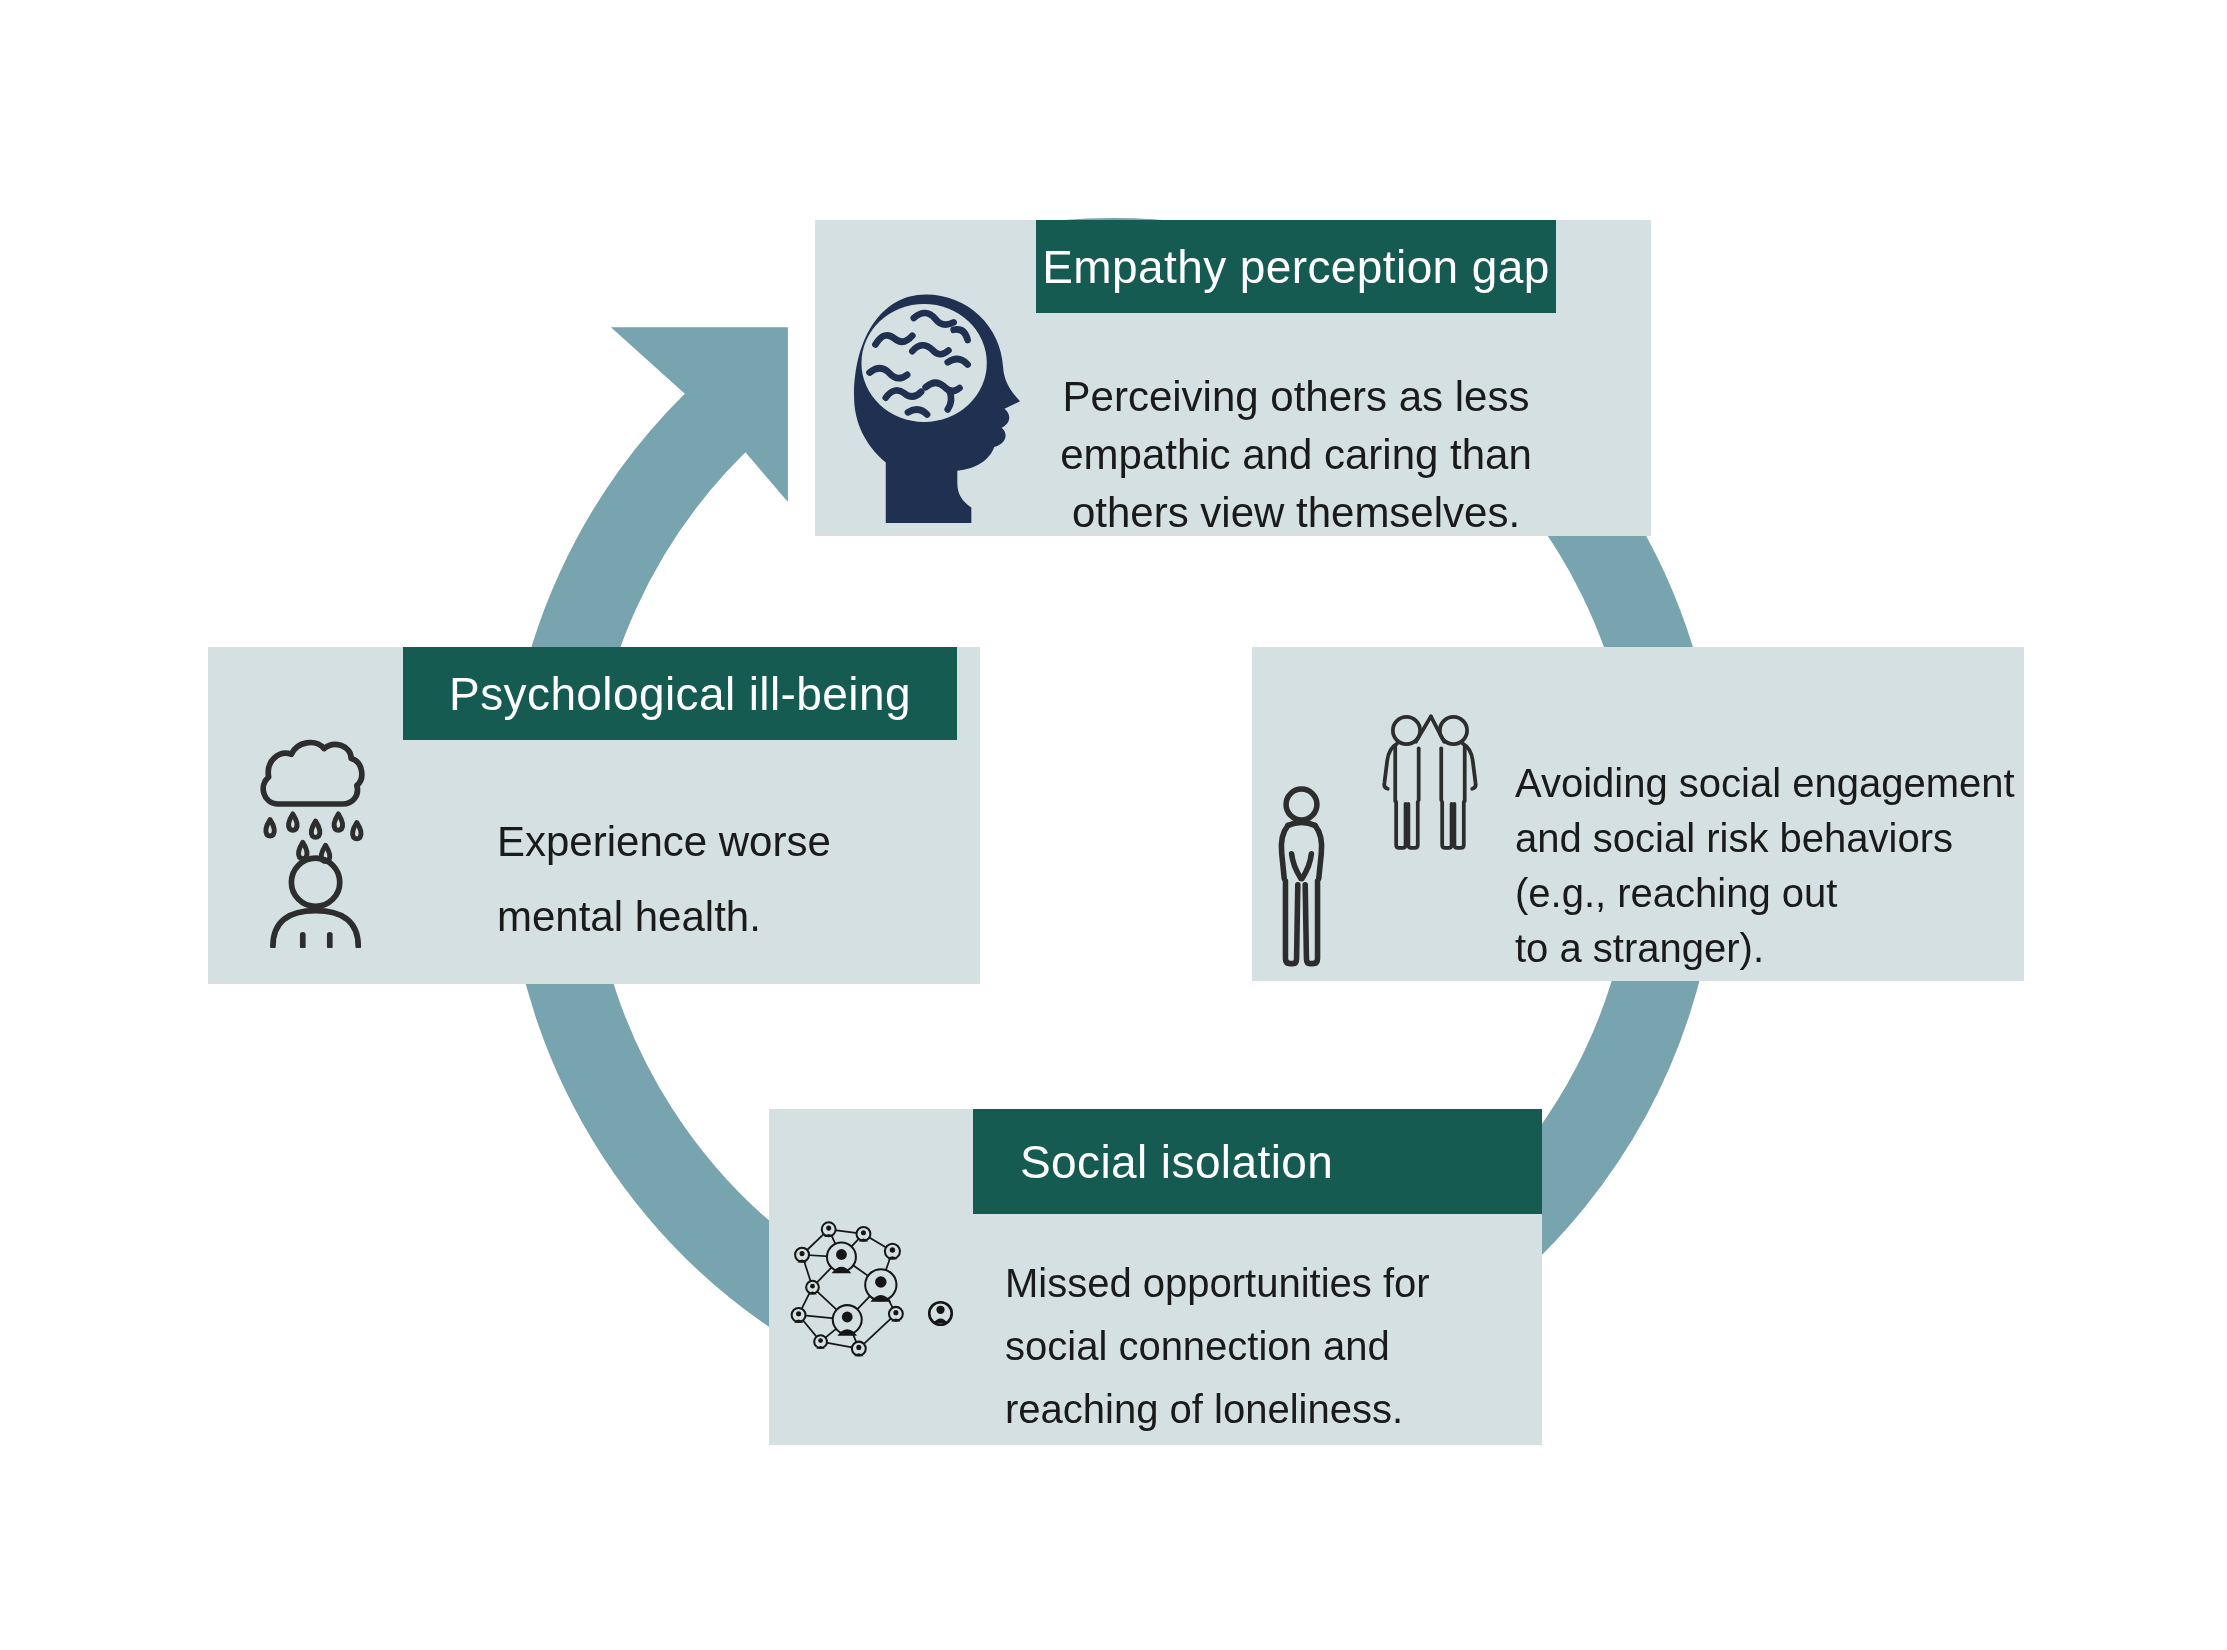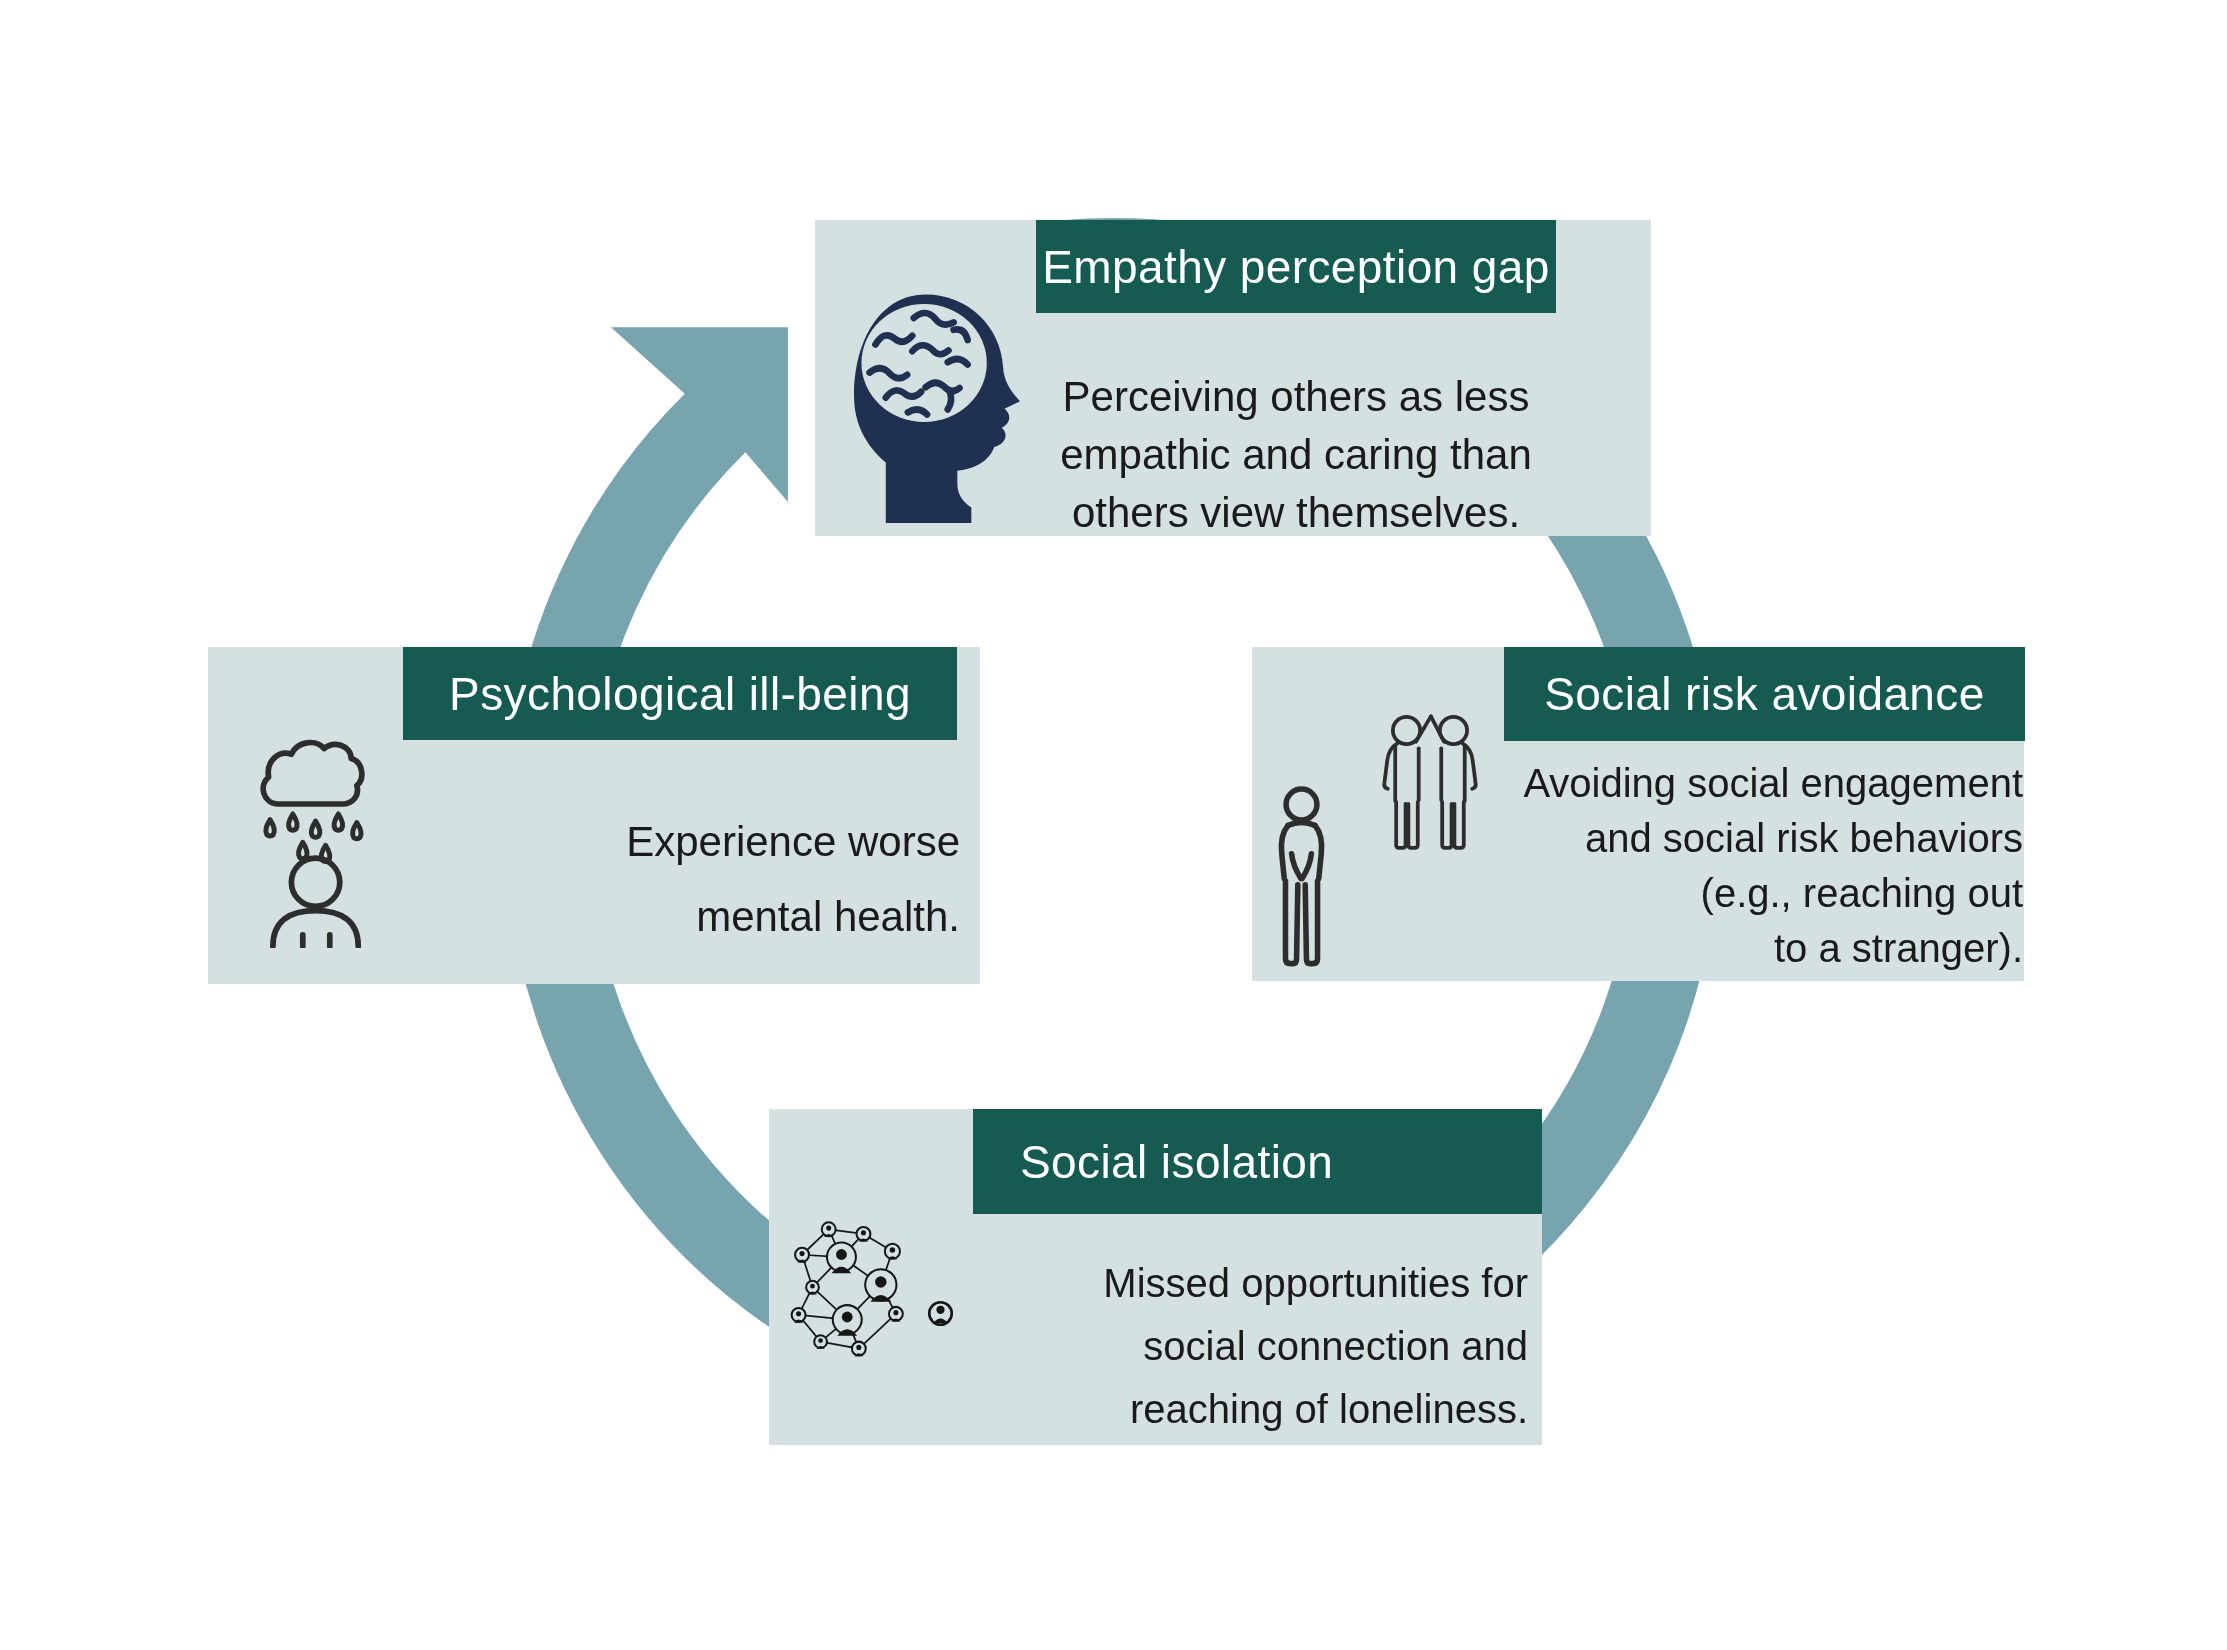--- a/index.html
+++ b/index.html
@@ -14,21 +14,20 @@
   .box{position:absolute;background:var(--box-background);z-index:1;}
   .hdr{
     position:absolute;top:0;background:var(--header-bar);color:var(--header-text);
     font-size:46px;display:flex;align-items:center;justify-content:center;
     letter-spacing:0.4px;
   }
   .hdr.left-align{justify-content:flex-start;padding-left:47px;box-sizing:border-box;}
   .body-text{
     position:absolute;color:var(--body-text);font-size:42px;
     white-space:pre-line;
-    text-align:right;
   }
   .centered{text-align:center;}
   svg{position:absolute;}
   .navy-fill{fill:var(--icon-navy);}
   .light-plate{fill:var(--box-background);}
   .sq{stroke:var(--icon-navy);stroke-width:9;fill:none;stroke-linecap:round;stroke-linejoin:round;}
   .oline{stroke:#2d2d2d;fill:none;stroke-linecap:round;stroke-linejoin:round;}
   .w8{stroke-width:8;} .w7{stroke-width:7;} .w9{stroke-width:9;}
   .net-line{stroke:#161616;stroke-width:3;}
   .net-node{fill:var(--box-background);stroke:#161616;stroke-width:3.5;}
@@ -64,23 +63,20 @@
       <path d="M142 102 q15 -10 27 3"></path>
       <path d="M58 150 q12 -16 25 -6 q12 10 23 -2"></path>
       <path d="M112 136 q13 -12 25 -1 q10 11 21 2"></path>
       <path d="M88 170 q15 -9 26 3"></path>
       <path d="M144 140 q6 14 -2 26"></path>
     </g>
   </svg>
 </div>
 
 <div class="box" style="left:1252px;top:647px;width:772px;height:334px;">
-  <div class="hdr" style="left:252px;width:521px;height:94px;">
-    <span>Social risk avoidance</span>
-  </div>
   <div class="body-text" style="left:263px;top:109px;width:508px;font-size:40px;line-height:55px;">Avoiding social engagement
 and social risk behaviors
 (e.g., reaching out
 to a stranger).</div>
   <svg style="left:114px;top:60px;" width="127" height="155" viewBox="0 0 270 330">
     <g class="oline w8">
       <circle cx="86" cy="50" r="29"></circle>
       <path d="M106 74 L138 20"></path>
       <path d="M66 78 C 52 86 47 98 45 114 L 39 162 Q 37 172 46 174"></path>
       <path d="M62 84 L62 200"></path>

